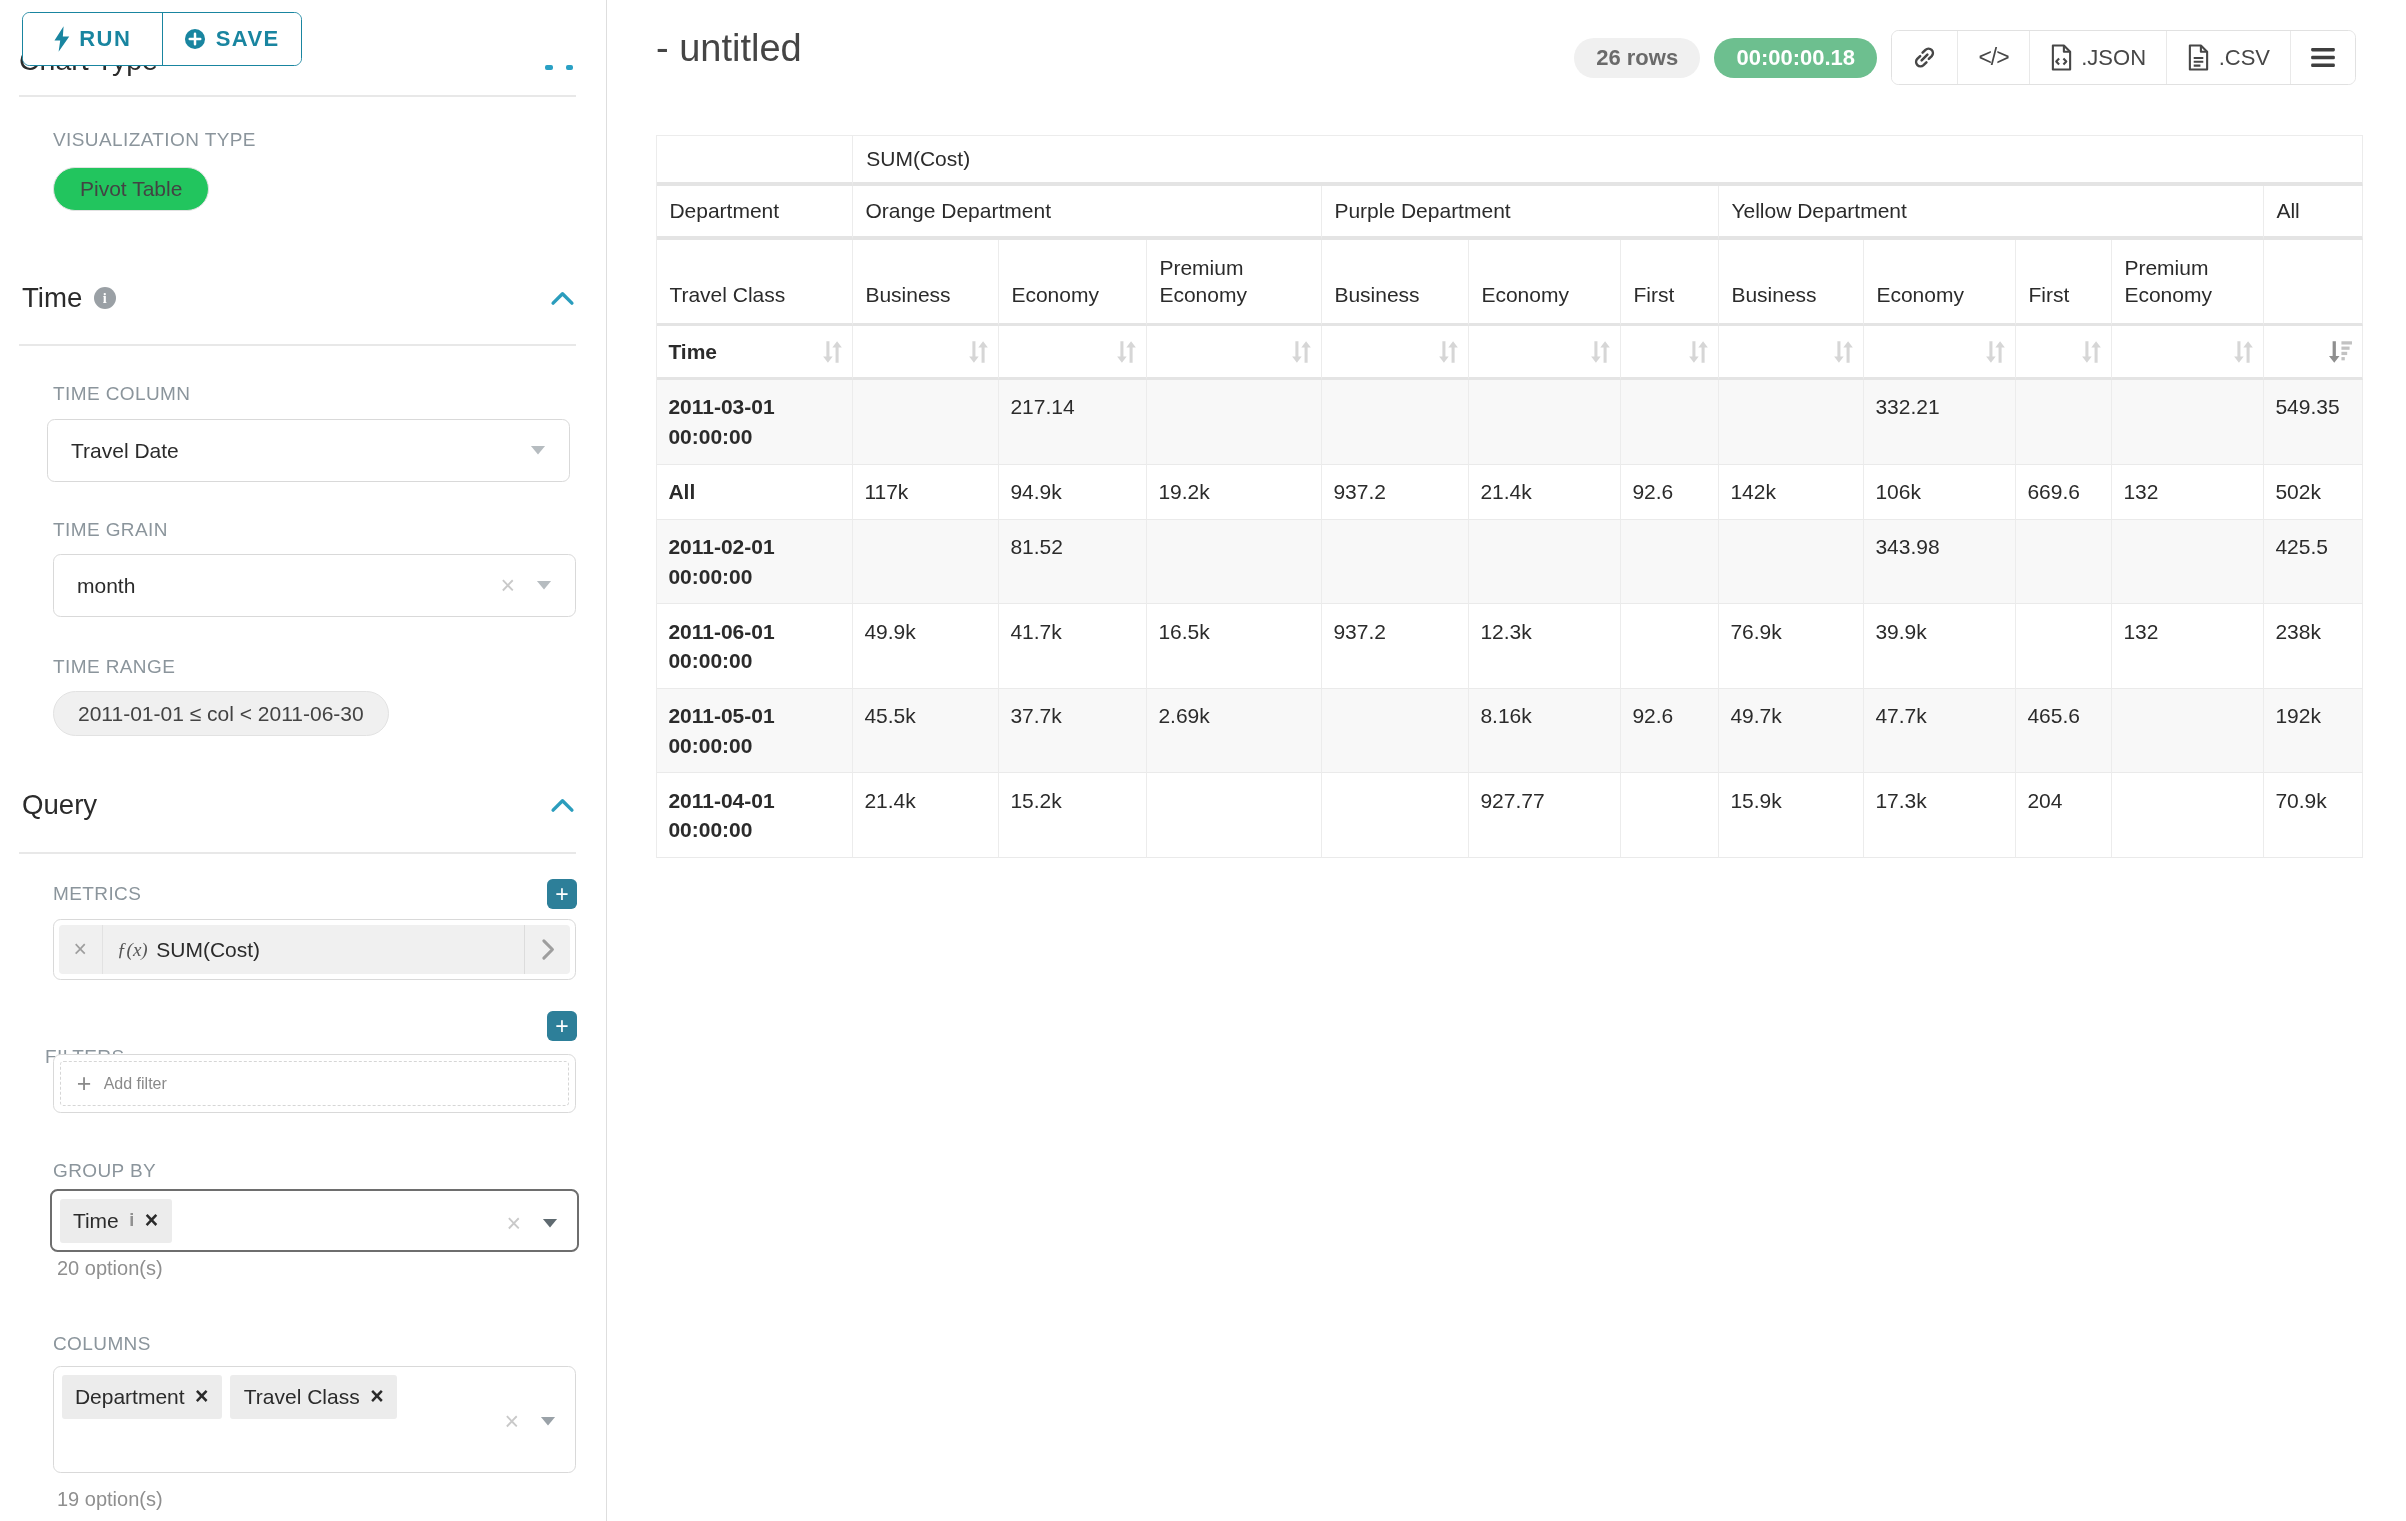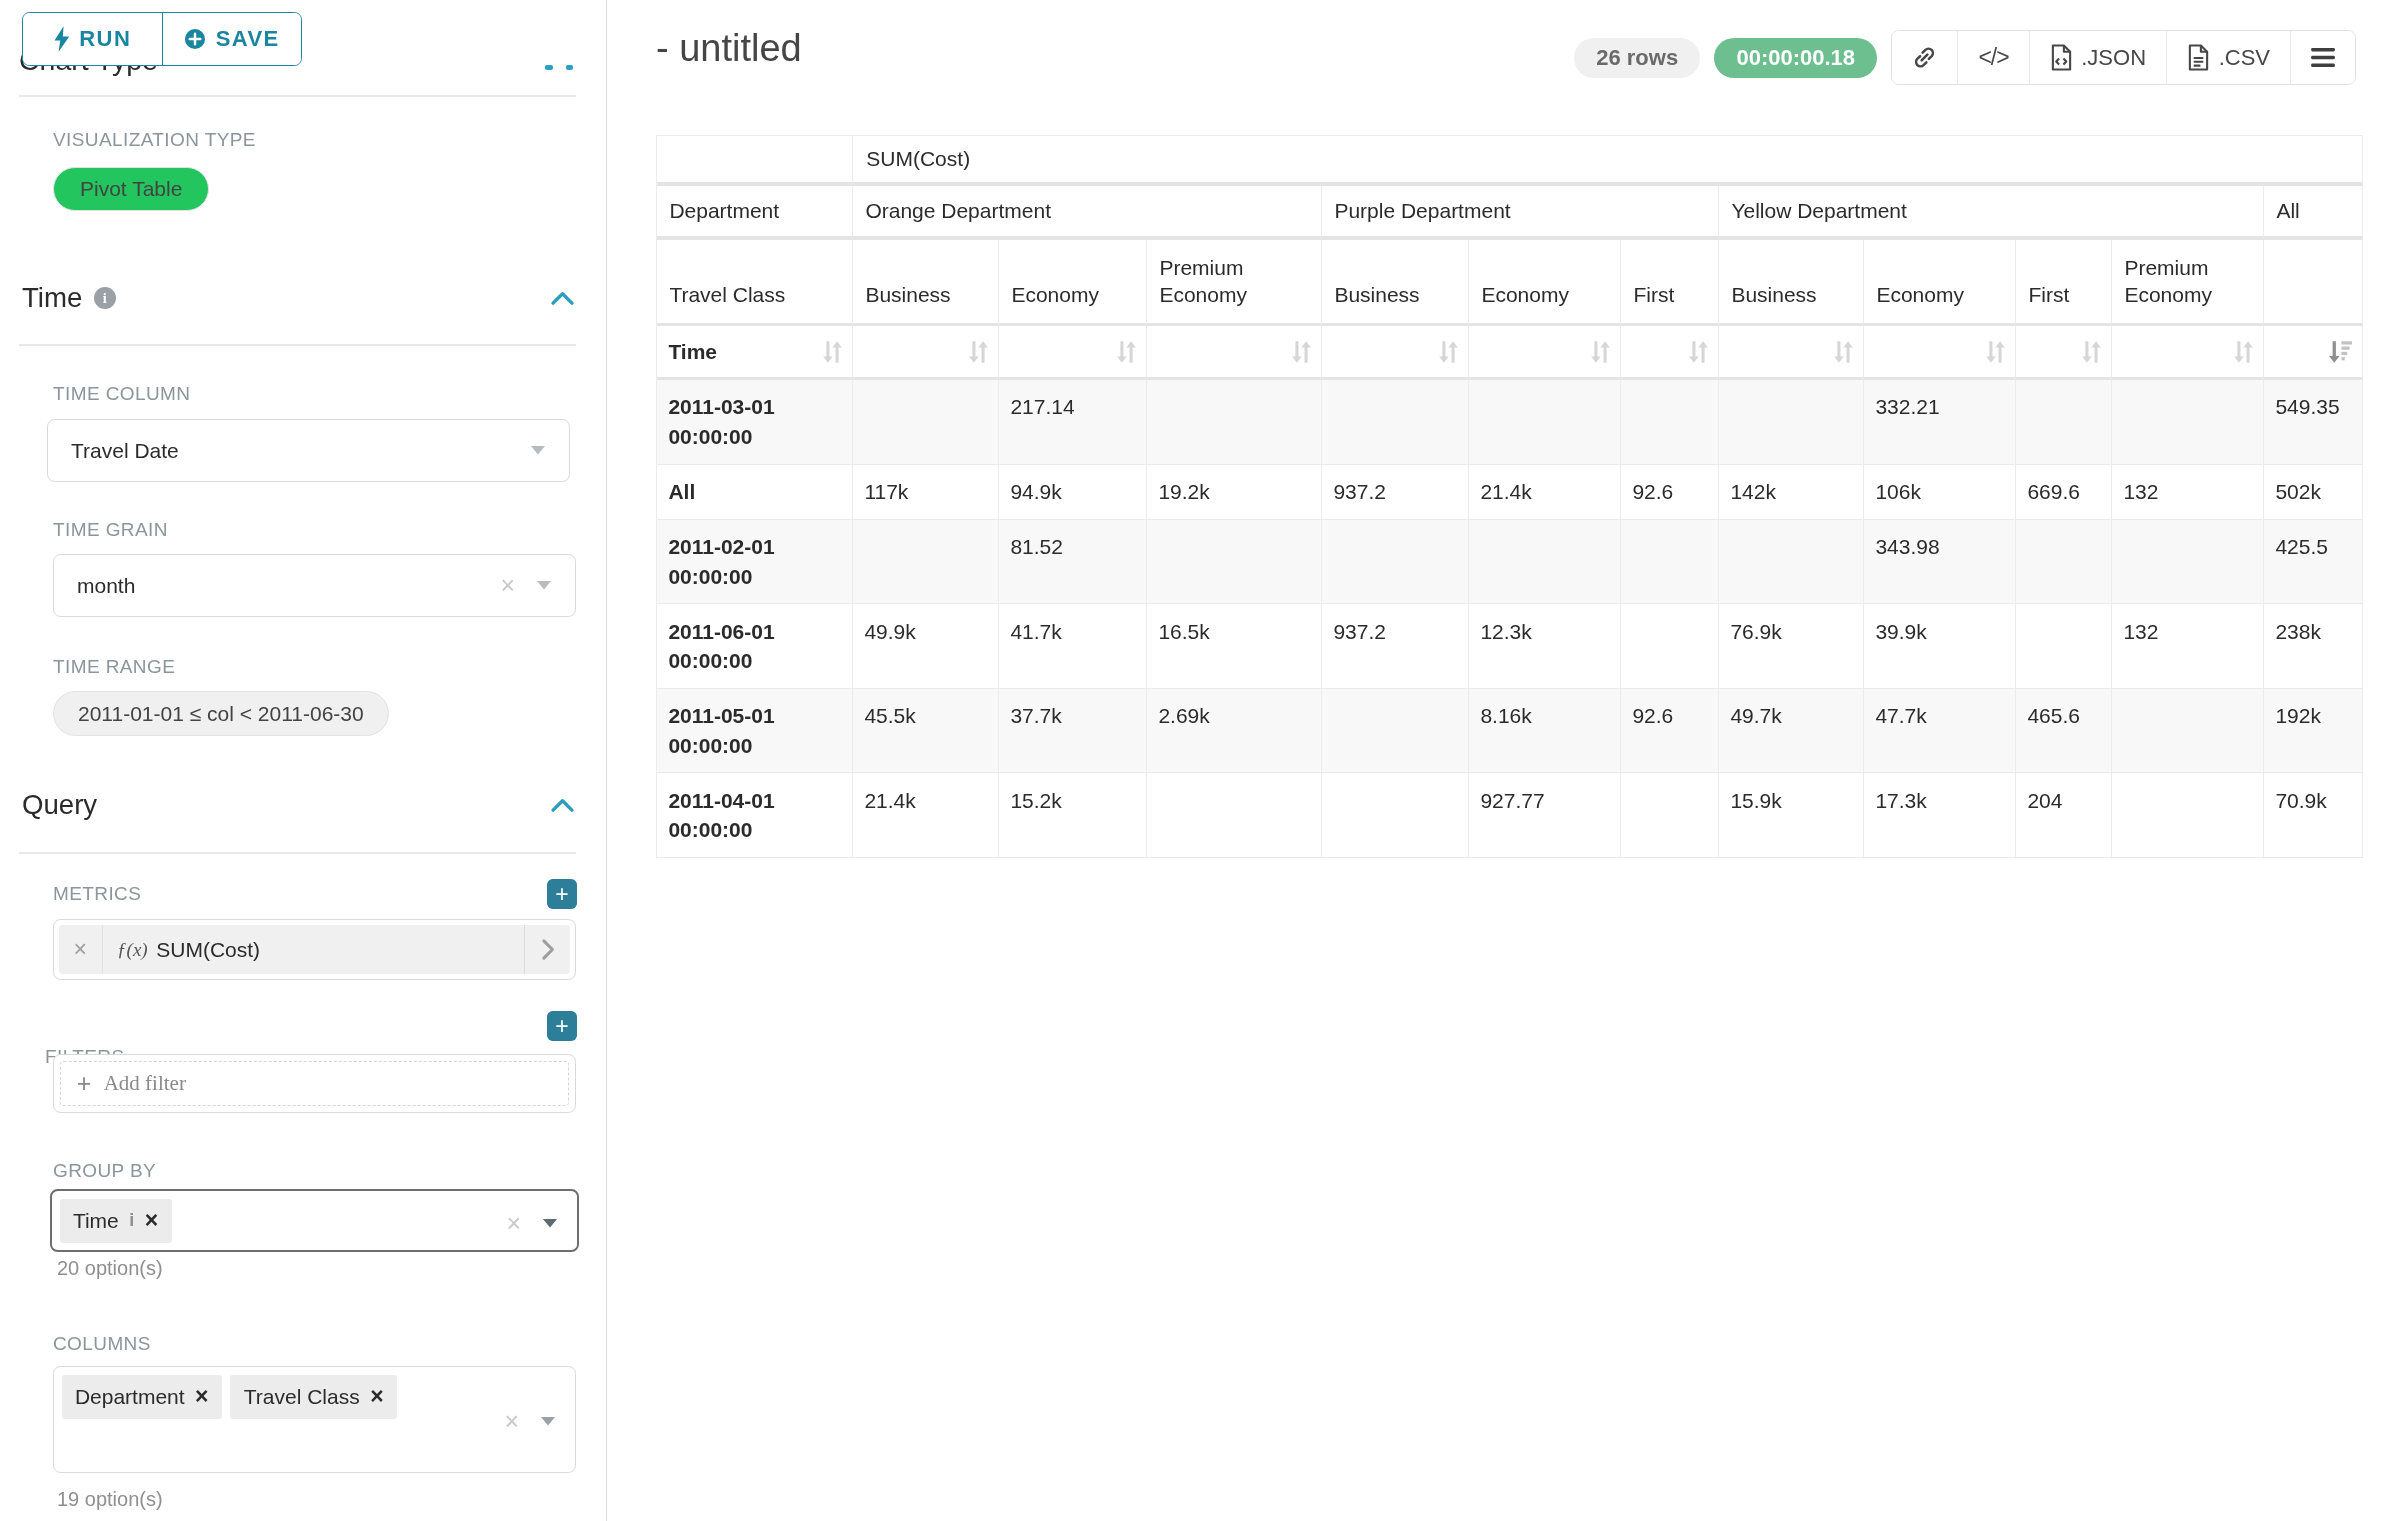--- a/index.html
+++ b/index.html
@@ -43,21 +43,21 @@
   .metric-pill { height:100%; background:#f0f0f0; border-radius:3.8px; display:flex; align-items:stretch; }
   .metric-x { width:44px; display:flex; align-items:center; justify-content:center; color:#9e9e9e; font-size:23px; border-right:1px solid #e2e2e2; }
   .metric-lab { flex:1; display:flex; align-items:center; gap:8.6px; padding-left:14.3px; }
   .metric-fx { font-style:italic; color:#555; font-size:19px; font-family:"Liberation Serif", serif; }
   .metric-name { font-size:21px; color:#2b2b2b; }
   .metric-arrow { width:46px; display:flex; align-items:center; justify-content:center; border-left:1px solid #dcdcdc; }
 
   .filter-box { position:absolute; width:523px; height:59px; border:1.9px solid #d9d9d9; border-radius:7.6px; background:#fff; padding:5.7px; }
   .filter-dashed { height:100%; border:1.9px dashed #d6d6d6; border-radius:3.8px; display:flex; align-items:center; gap:12.4px; padding-left:16px; color:#8a8a8a; cursor:pointer; }
   .filter-plus-glyph { font-size:25px; line-height:1; }
-  .filter-text { font-size:21px;font-family:Liberation Serif, serif; }
+  .filter-text { font-size:16px; }
 
   .tag-box { position:absolute; background:#fff; border-radius:7.6px; display:flex; align-items:center; padding:7.6px; }
   .tag { background:#ececec; border-radius:2.9px; height:44px; display:inline-flex; align-items:center; gap:10.5px; padding:0 13.3px; font-size:21px; color:#2b2b2b; }
   .tag .tag-x { font-weight:700; font-size:23px; cursor:pointer; line-height:1; }
   .tag .tag-i { color:#909090; font-weight:700; font-size:18px; cursor:pointer; }
   .box-controls { position:absolute; right:19px; display:flex; align-items:center; }
   .options-note { position:absolute; font-size:20px; color:#8f8f8f; }
 
   .groupby-box { top:1189px; left:50px; width:529px; height:63px; border:2.4px solid #6e6e6e; }
   .columns-box { top:1366px; left:53px; width:523px; height:107px; border:1.9px solid #d9d9d9; align-items:flex-start; }

